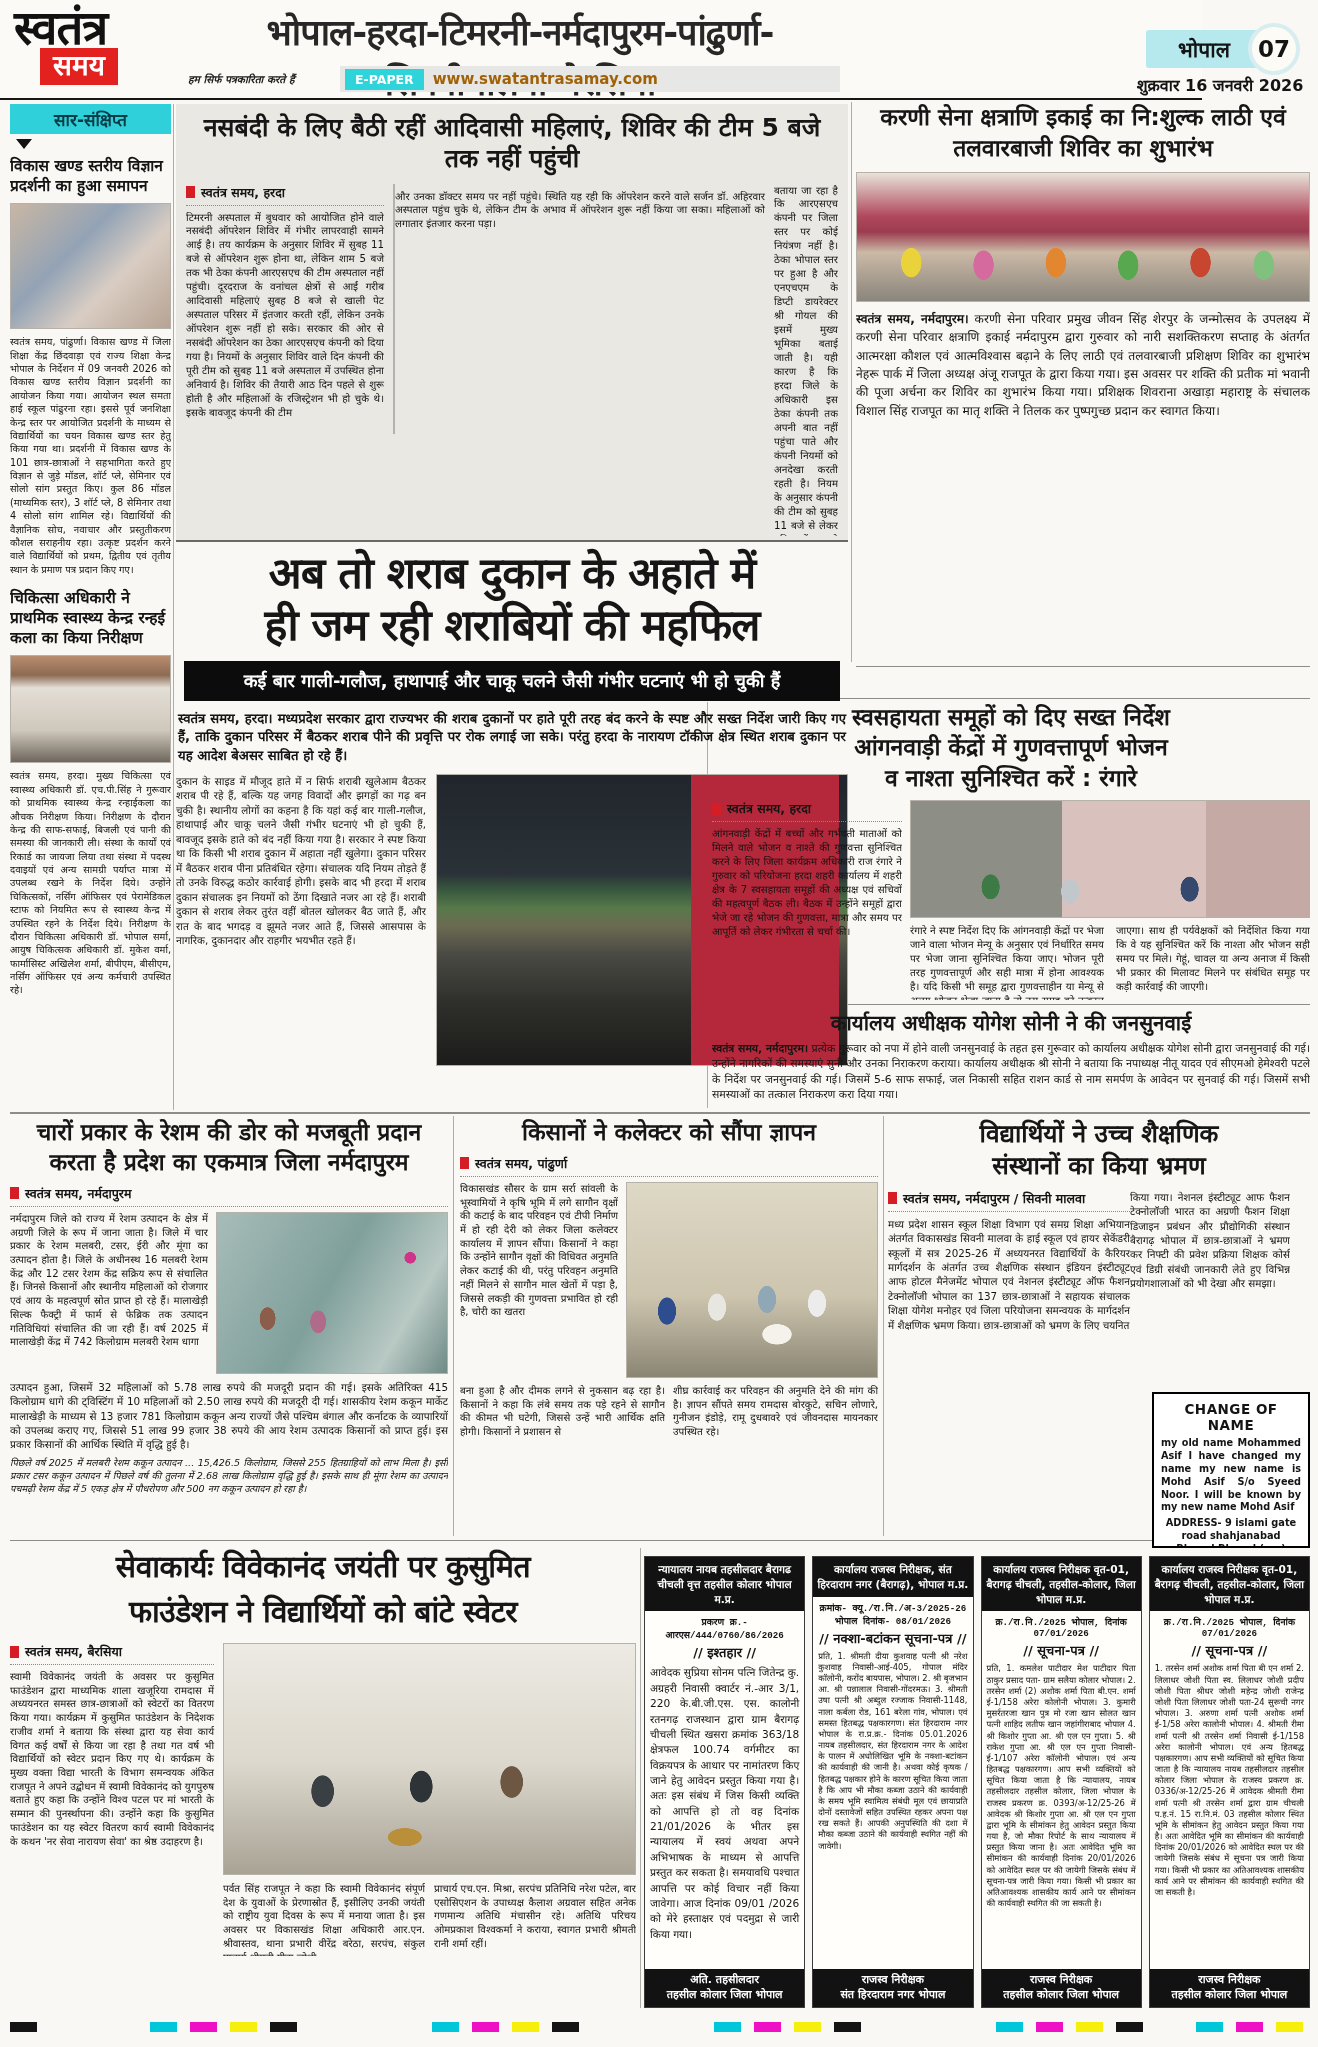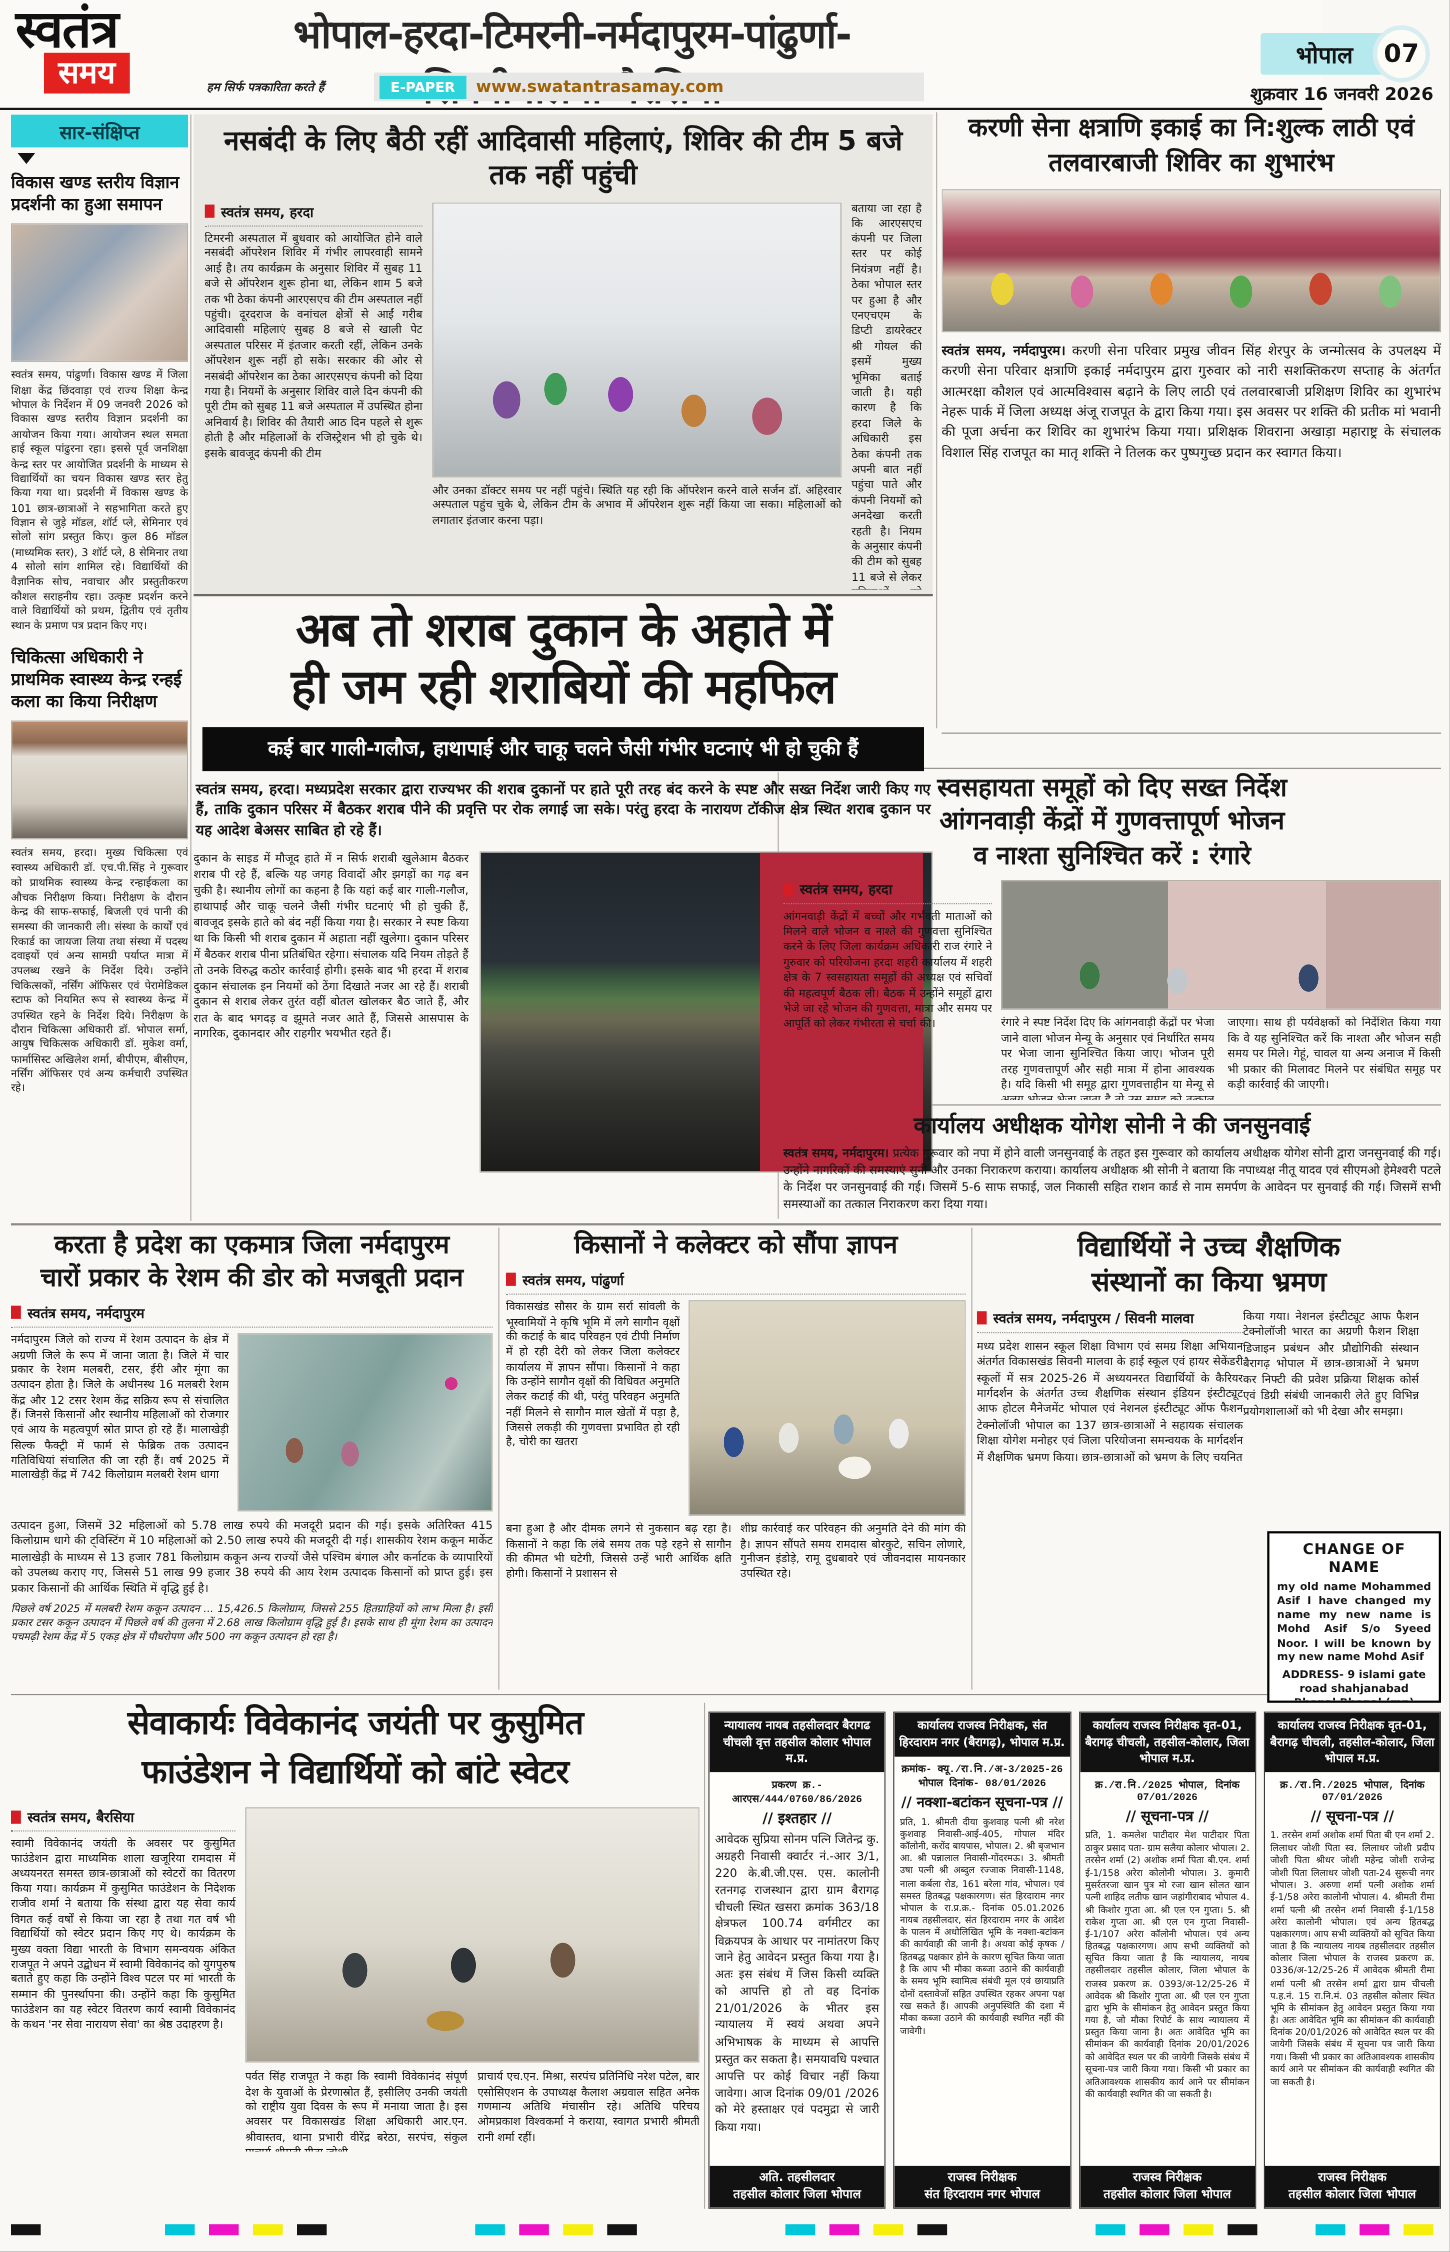--- a/index.html
+++ b/index.html
@@ -41,21 +41,21 @@
   .sb-h{font-size:15.5px;font-weight:900;line-height:1.3;margin:0 0 7px;}
   .sb-p{font-size:9.7px;line-height:1.38;margin-top:6px;}
   .ph-science{height:126px;background:linear-gradient(135deg,#c9b6a4,#93a3b5 38%,#d9cdc3 64%,#b7a393);}
   .ph-clinic{height:108px;background:linear-gradient(180deg,#b98d6f 0%,#8d6a52 18%,#e3ded6 30%,#cfc8bc 70%,#6f675e 100%);}
   
   .leadpanel{left:176px;top:104px;width:672px;height:438px;background:#eae8e3;border-bottom:2px solid #6d6a66;
              padding:8px 10px;box-sizing:border-box;overflow:hidden;}
   .lead-h{font-size:25px;line-height:1.25;}
   .lead-grid{display:flex;gap:9px;margin-top:9px;height:352px;overflow:hidden;}
   .lead-colA{width:198px;flex:0 0 auto;}
-  .lead-colB{width:372px;flex:0 0 auto;display:flex;flex-direction:column;}
+  .lead-colB{width:372px;flex:0 0 auto;display:flex;flex-direction:row;}
   .lead-colC{flex:1;}
   .lead-p{font-size:10.2px;line-height:1.37;}
   .ph-hospital{height:250px;background:
      radial-gradient(22px 30px at 18% 72%,#7c4f9b 0 55%,transparent 58%),
      radial-gradient(20px 28px at 46% 70%,#8e3fae 0 55%,transparent 58%),
      radial-gradient(18px 26px at 30% 68%,#3f9b57 0 55%,transparent 58%),
      radial-gradient(24px 30px at 82% 78%,#b0576d 0 55%,transparent 58%),
      radial-gradient(20px 26px at 64% 76%,#c2803d 0 55%,transparent 58%),
      linear-gradient(180deg,#eef0f1 0%,#e4e7e9 42%,#d3d7d9 60%,#aeb3b6 100%);}
   .lead-sub{display:flex;gap:8px;margin-top:6px;flex:1;}
@@ -276,22 +276,22 @@
 
   <div class="abs jansun">
     <div class="hl jansun-h">कार्यालय अधीक्षक योगेश सोनी ने की जनसुनवाई</div>
     <div class="jansun-p jt">
       <span class="boldlead">स्वतंत्र समय, नर्मदापुरम।</span>
       <span>प्रत्येक गुरूवार को नपा में होने वाली जनसुनवाई के तहत इस गुरूवार को कार्यालय अधीक्षक योगेश सोनी द्वारा जनसुनवाई की गई। उन्होंने नागरिकों की समस्याएं सुनी और उनका निराकरण कराया। कार्यालय अधीक्षक श्री सोनी ने बताया कि नपाध्यक्ष नीतू यादव एवं सीएमओ हेमेश्वरी पटले के निर्देश पर जनसुनवाई की गई। जिसमें 5-6 साफ सफाई, जल निकासी सहित राशन कार्ड से नाम समर्पण के आवेदन पर सुनवाई की गई। जिसमें सभी समस्याओं का तत्काल निराकरण करा दिया गया।</span>
     </div>
   </div>
 
   <div class="abs resham">
+    <div class="hl mid-h">चारों प्रकार के रेशम की डोर को मजबूती प्रदान</div>
     <div class="hl mid-h">करता है प्रदेश का एकमात्र जिला नर्मदापुरम</div>
-    <div class="hl mid-h">चारों प्रकार के रेशम की डोर को मजबूती प्रदान</div>
     <div class="byline" style="margin-top:7px;">
       <span class="redsq"></span>
       <span>स्वतंत्र समय, नर्मदापुरम</span>
     </div>
     <div class="resham-row">
       <div class="resham-colA midp jt">नर्मदापुरम जिले को राज्य में रेशम उत्पादन के क्षेत्र में अग्रणी जिले के रूप में जाना जाता है। जिले में चार प्रकार के रेशम मलबरी, टसर, ईरी और मूंगा का उत्पादन होता है। जिले के अधीनस्थ 16 मलबरी रेशम केंद्र और 12 टसर रेशम केंद्र सक्रिय रूप से संचालित हैं। जिनसे किसानों और स्थानीय महिलाओं को रोजगार एवं आय के महत्वपूर्ण स्रोत प्राप्त हो रहे हैं। मालाखेड़ी सिल्क फैक्ट्री में फार्म से फेब्रिक तक उत्पादन गतिविधियां संचालित की जा रही हैं। वर्ष 2025 में मालाखेड़ी केंद्र में 742 किलोग्राम मलबरी रेशम धागा</div>
       <div class="photo ph-silk"></div>
     </div>
     <div class="resham-full jt">उत्पादन हुआ, जिसमें 32 महिलाओं को 5.78 लाख रुपये की मजदूरी प्रदान की गई। इसके अतिरिक्त 415 किलोग्राम धागे की ट्विस्टिंग में 10 महिलाओं को 2.50 लाख रुपये की मजदूरी दी गई। शासकीय रेशम ककून मार्केट मालाखेड़ी के माध्यम से 13 हजार 781 किलोग्राम ककून अन्य राज्यों जैसे पश्चिम बंगाल और कर्नाटक के व्यापारियों को उपलब्ध कराए गए, जिससे 51 लाख 99 हजार 38 रुपये की आय रेशम उत्पादक किसानों को प्राप्त हुई। इस प्रकार किसानों की आर्थिक स्थिति में वृद्धि हुई है।</div>
     <div class="resham-note jt">पिछले वर्ष 2025 में मलबरी रेशम ककून उत्पादन ... 15,426.5 किलोग्राम, जिससे 255 हितग्राहियों को लाभ मिला है। इसी प्रकार टसर ककून उत्पादन में पिछले वर्ष की तुलना में 2.68 लाख किलोग्राम वृद्धि हुई है। इसके साथ ही मूंगा रेशम का उत्पादन पचमढ़ी रेशम केंद्र में 5 एकड़ क्षेत्र में पौधरोपण और 500 नग ककून उत्पादन हो रहा है।</div>

